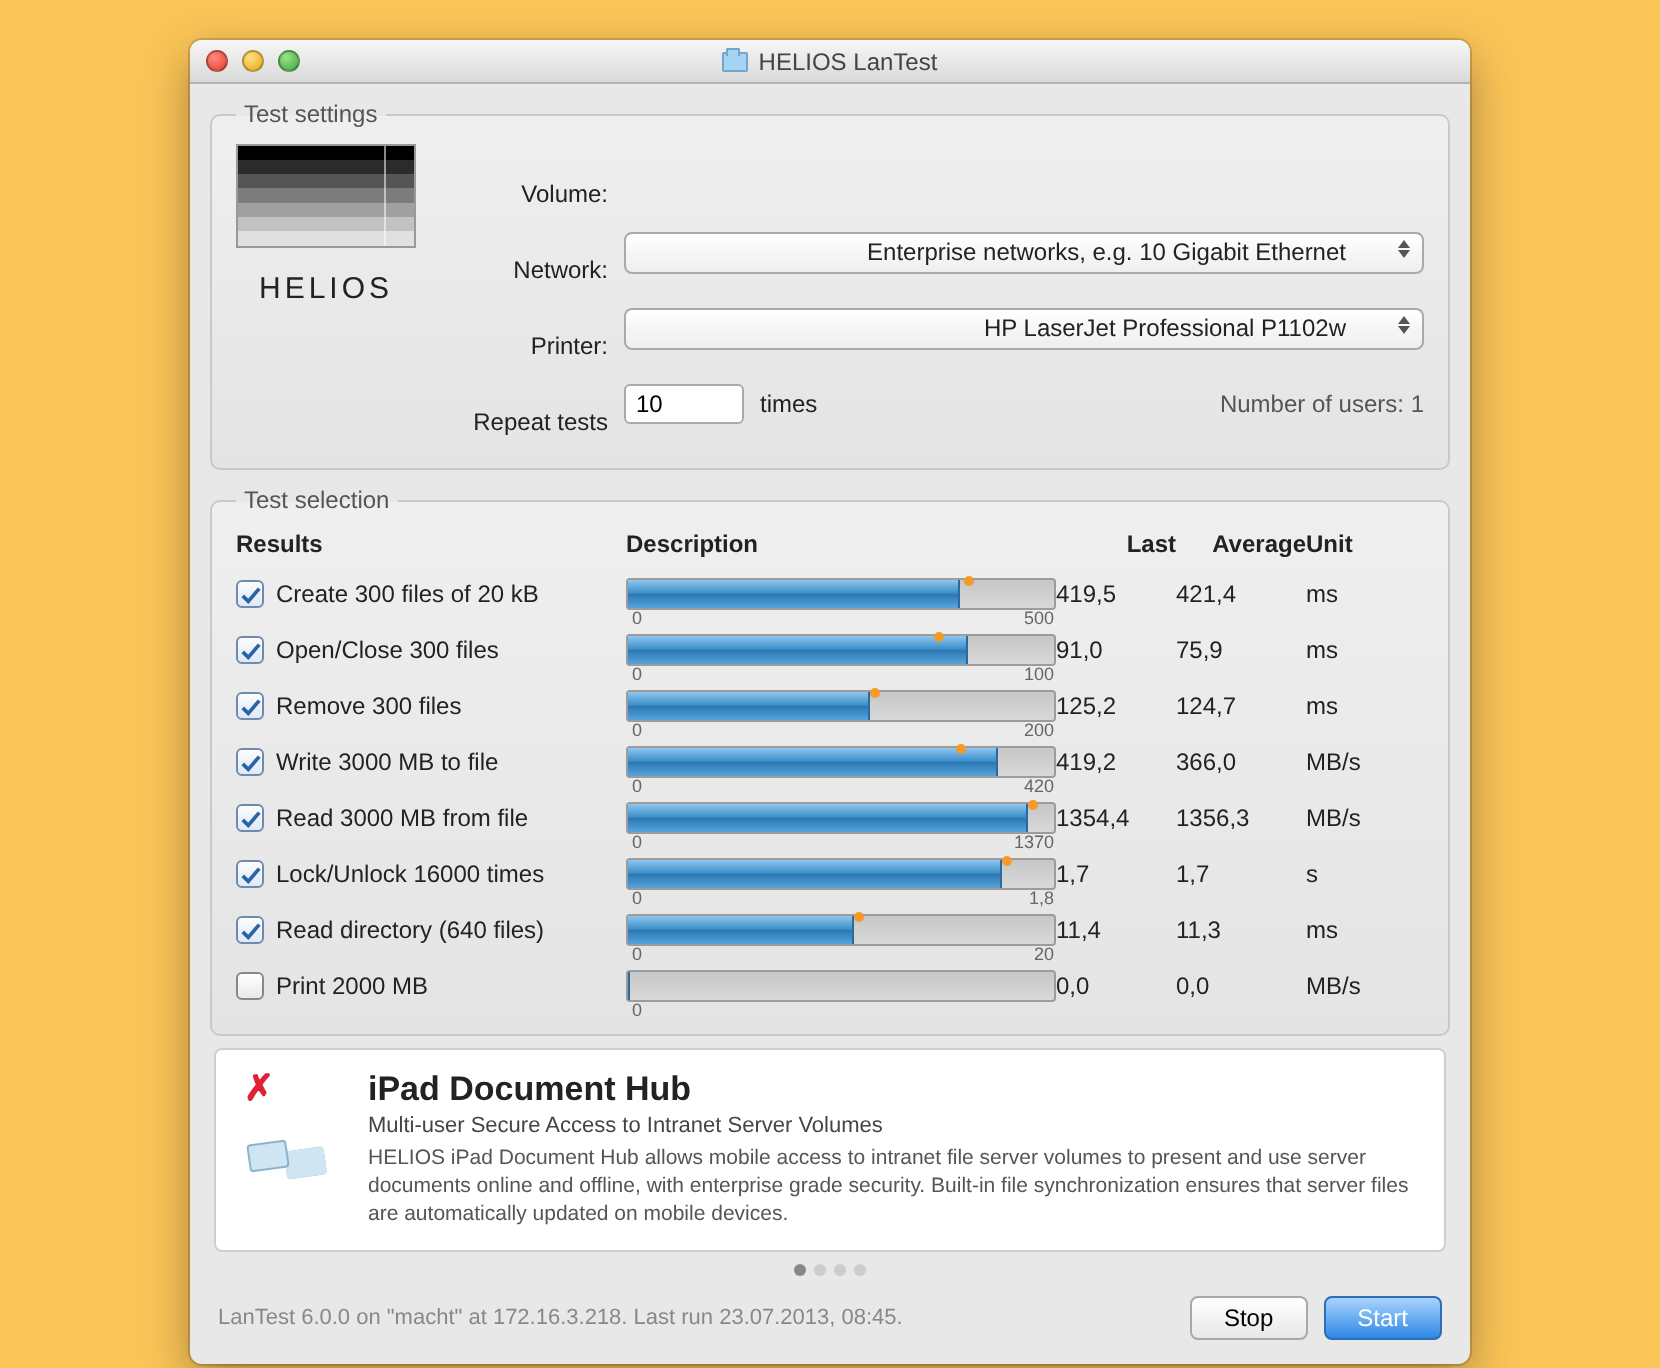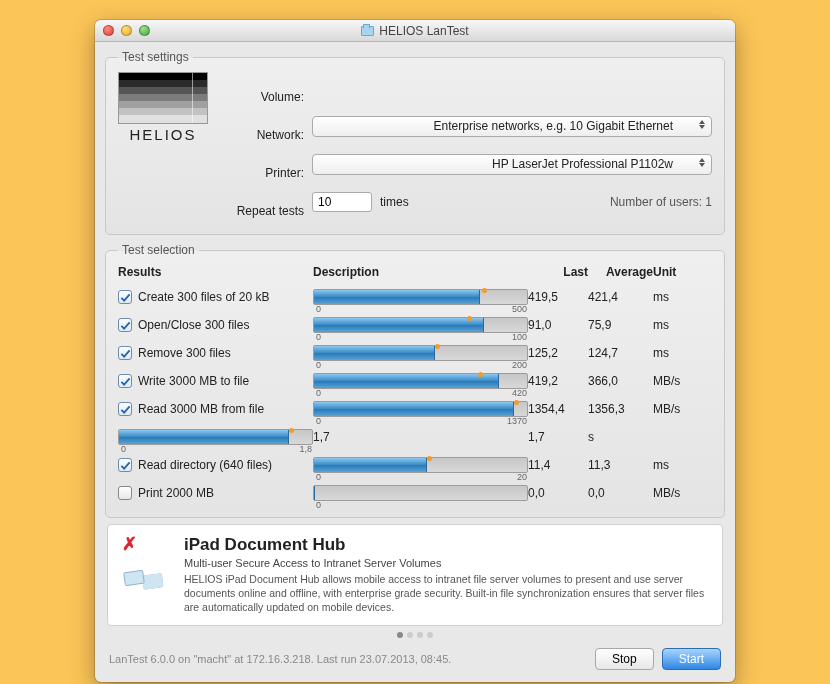--- a/index.html
+++ b/index.html
@@ -43,21 +43,21 @@
     border-radius: 5px;
     background: linear-gradient(#efefef,#e4e4e4);
     padding: 8px 12px 10px;
   }
   legend { font-size: 12px; color:#555; padding:0 4px; }
 
   .settings-row { display:flex; align-items:flex-start; gap:14px; }
   .logo { width:90px; text-align:center; }
   .logo .bars{height:52px; background:linear-gradient(#000 0 14%,#2b2b2b 14% 28%,#555 28% 42%,#7c7c7c 42% 57%,#a0a0a0 57% 71%,#c2c2c2 71% 85%,#e0e0e0 85% 100%); border:1px solid #999; position:relative;}
   .logo .bars::after{content:""; position:absolute; top:0; bottom:0; right:14px; width:1px; background:#fff8;}
-  .logo .brand{font-size:15px; letter-spacing:2px; margin-top:2px;}
+  .logo .brand{font-size:15px; letter-spacing:2px; margin-top:12px;}
 
   .form { flex:1; }
   .fr { display:flex; align-items:center; margin-bottom:6px; gap:8px; }
   .fr label { width:82px; text-align:right;margin-top:18px; }
   .breadcrumb{ flex:1; display:flex; align-items:center; gap:6px; color:#333;}
   .disk-ico{width:13px;height:10px;background:#cfd4dc;border:1px solid #8a9099;border-radius:1px;display:inline-block;}
   .bc-sep{color:#999;}
 
   .select{flex:1; height:21px; background:linear-gradient(#fff,#eee); border:1px solid #aaa; border-radius:4px; display:flex; align-items:center; padding:0 38px 0 8px; position:relative; font-size:12px;justify-content:flex-end;}
   .select .chev{position:absolute; right:6px; top:3px; display:flex; flex-direction:column; gap:1px;}
@@ -258,20 +258,28 @@
             <div class="fill" style="width:94%"></div>
             <div class="tick" style="left:94%"></div>
             <span class="b0">0</span>
             <span class="bmax">1370</span>
           </div>
           <div class="num">1354,4</div>
           <div class="num">1356,3</div>
           <div>MB/s</div>
         </div>
         <div class="trow">
+          <div class="chk">
+            <span class="cb on">
+              <svg viewBox="0 0 12 12">
+                <path d="M1.5 6.5 4.5 9.5 10.5 2.5" fill="none" stroke="#2a64a8" stroke-width="2"></path>
+              </svg>
+            </span>
+            <span>Lock/Unlock 16000 times</span>
+          </div>
           <div class="bar">
             <div class="fill" style="width:88%"></div>
             <div class="tick" style="left:88%"></div>
             <span class="b0">0</span>
             <span class="bmax">1,8</span>
           </div>
           <div class="num">1,7</div>
           <div class="num">1,7</div>
           <div>s</div>
         </div>

